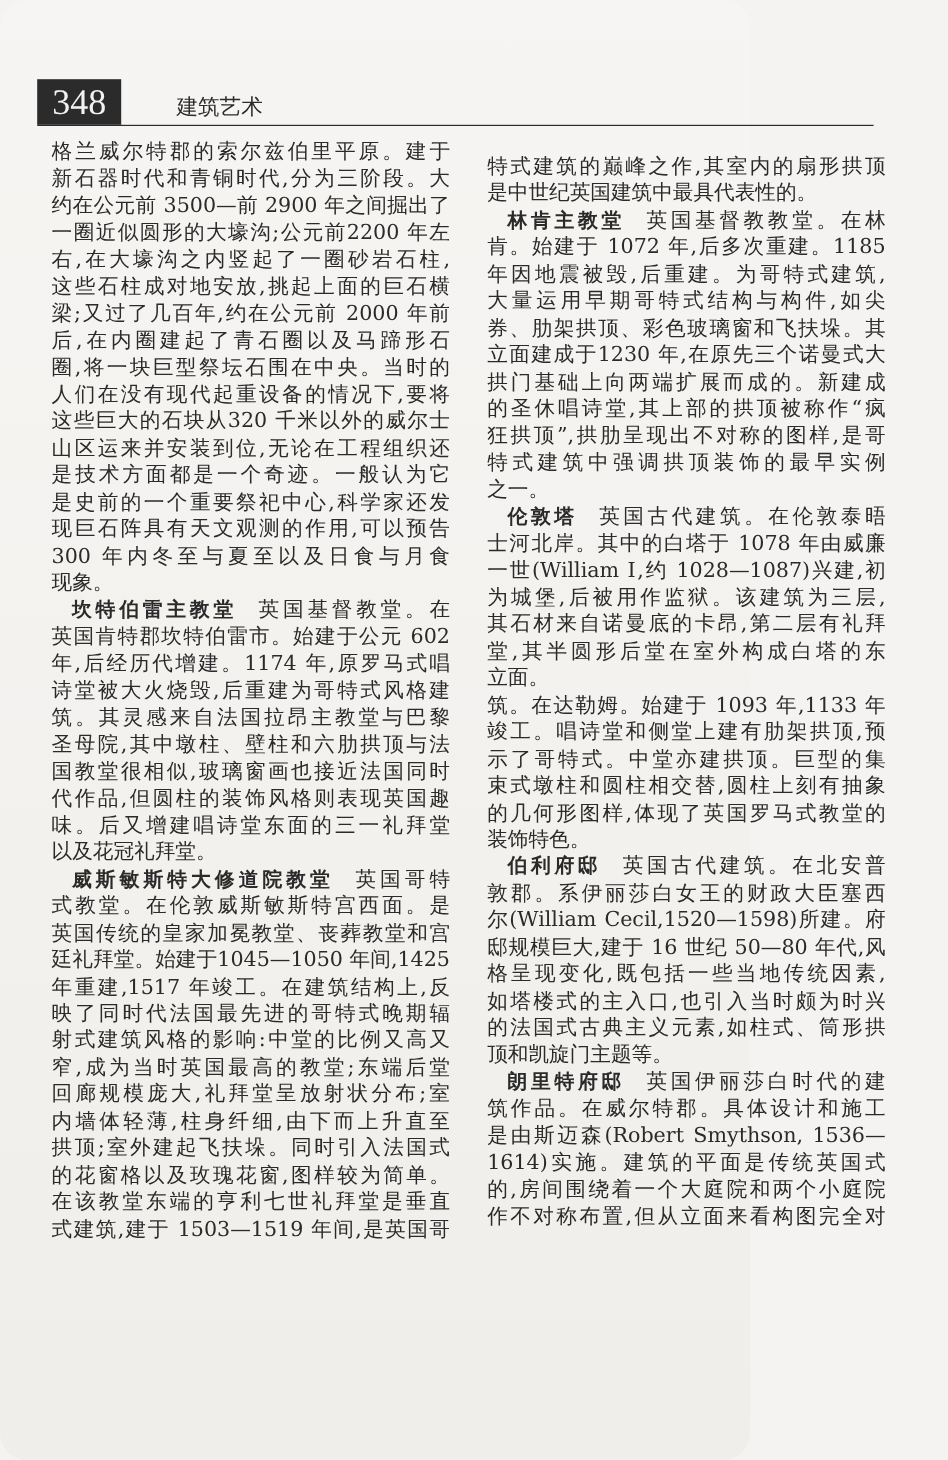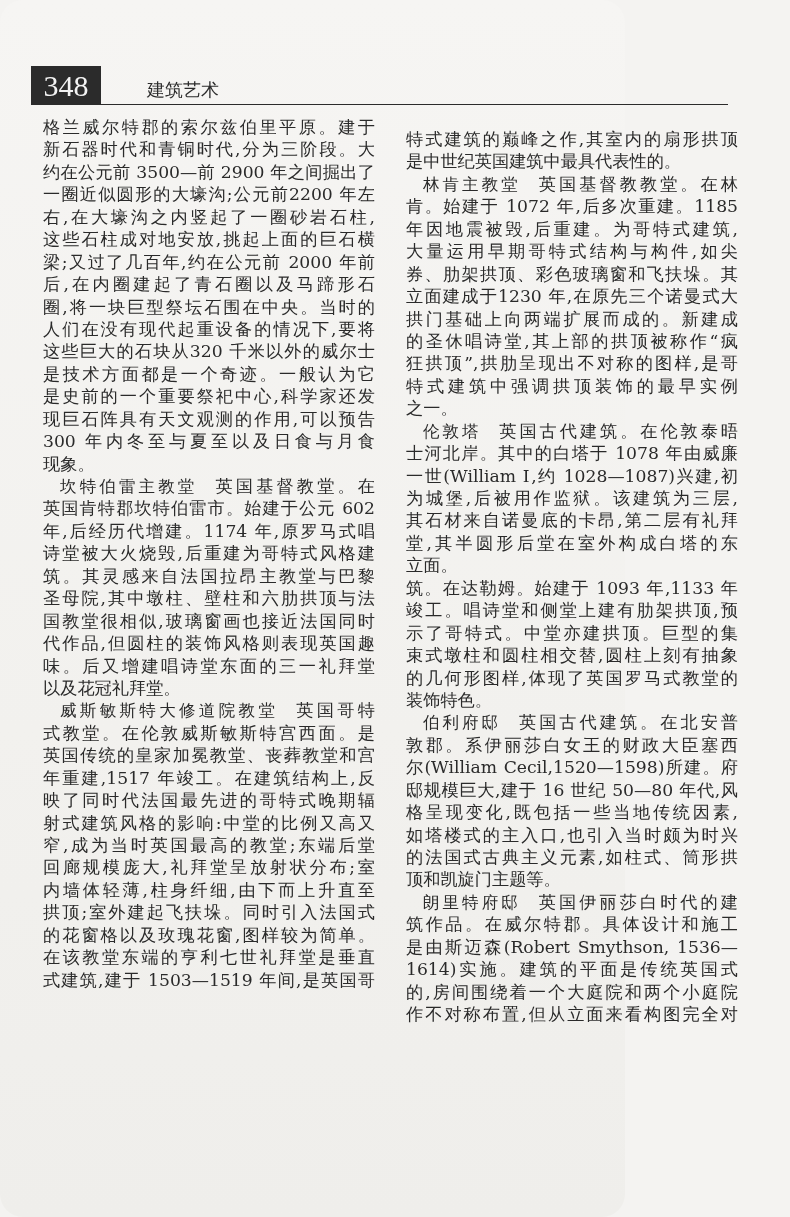--- a/index.html
+++ b/index.html
@@ -34,21 +34,21 @@
     font-size: 17.2px; line-height: 22.45px;
     text-align: justify;
     margin-left: 13px;
   }
   .col.left { left: 30px; }
   .col.right { left: 393px; top: 128px; }
   .line { display: block; white-space: nowrap; height: 22.45px; overflow: hidden;
           text-align-last: justify; text-align: justify; }
   .line.last { text-align-last: left; }
   .line.indent { padding-left: 17px; }
-  .term { font-family: "DejaVu Sans", "Liberation Sans", sans-serif; font-weight: normal; font-size: 16.5px; margin-right: 18px; }
+  .term { font-family: "DejaVu Sans", "Liberation Sans", sans-serif; font-weight: bold; font-size: 16.5px; margin-right: 18px; }
 </style>
 </head>
 <body>
 
 <div class="page">
   <div class="header">
     <div class="page-num">348</div>
     <div class="running-title">建筑艺术</div>
   </div>
 
@@ -57,38 +57,40 @@
       <span class="line"><span>新石器时代和青铜时代,分为三阶段。大</span></span>
       <span class="line"><span>约在公元前 3500—前 2900 年之间掘出了</span></span>
       <span class="line"><span>一圈近似圆形的大壕沟;公元前2200 年左</span></span>
       <span class="line"><span>右,在大壕沟之内竖起了一圈砂岩石柱,</span></span>
       <span class="line"><span>这些石柱成对地安放,挑起上面的巨石横</span></span>
       <span class="line"><span>梁;又过了几百年,约在公元前 2000 年前</span></span>
       <span class="line"><span>后,在内圈建起了青石圈以及马蹄形石</span></span>
       <span class="line"><span>圈,将一块巨型祭坛石围在中央。当时的</span></span>
       <span class="line"><span>人们在没有现代起重设备的情况下,要将</span></span>
       <span class="line"><span>这些巨大的石块从320 千米以外的威尔士</span></span>
+      <span class="line"><span>山区运来并安装到位,无论在工程组织还</span></span>
       <span class="line"><span>是技术方面都是一个奇迹。一般认为它</span></span>
       <span class="line"><span>是史前的一个重要祭祀中心,科学家还发</span></span>
       <span class="line"><span>现巨石阵具有天文观测的作用,可以预告</span></span>
       <span class="line"><span>300 年内冬至与夏至以及日食与月食</span></span>
       <span class="line last"><span>现象。</span></span>
       <span class="line indent"><span class="term">坎特伯雷主教堂</span><span>英国基督教堂。在</span></span>
       <span class="line"><span>英国肯特郡坎特伯雷市。始建于公元 602</span></span>
       <span class="line"><span>年,后经历代增建。1174 年,原罗马式唱</span></span>
       <span class="line"><span>诗堂被大火烧毁,后重建为哥特式风格建</span></span>
       <span class="line"><span>筑。其灵感来自法国拉昂主教堂与巴黎</span></span>
       <span class="line"><span>圣母院,其中墩柱、壁柱和六肋拱顶与法</span></span>
       <span class="line"><span>国教堂很相似,玻璃窗画也接近法国同时</span></span>
       <span class="line"><span>代作品,但圆柱的装饰风格则表现英国趣</span></span>
       <span class="line"><span>味。后又增建唱诗堂东面的三一礼拜堂</span></span>
       <span class="line last"><span>以及花冠礼拜堂。</span></span>
       <span class="line indent"><span class="term">威斯敏斯特大修道院教堂</span><span>英国哥特</span></span>
       <span class="line"><span>式教堂。在伦敦威斯敏斯特宫西面。是</span></span>
       <span class="line"><span>英国传统的皇家加冕教堂、丧葬教堂和宫</span></span>
+      <span class="line"><span>廷礼拜堂。始建于1045—1050 年间,1425</span></span>
       <span class="line"><span>年重建,1517 年竣工。在建筑结构上,反</span></span>
       <span class="line"><span>映了同时代法国最先进的哥特式晚期辐</span></span>
       <span class="line"><span>射式建筑风格的影响:中堂的比例又高又</span></span>
       <span class="line"><span>窄,成为当时英国最高的教堂;东端后堂</span></span>
       <span class="line"><span>回廊规模庞大,礼拜堂呈放射状分布;室</span></span>
       <span class="line"><span>内墙体轻薄,柱身纤细,由下而上升直至</span></span>
       <span class="line"><span>拱顶;室外建起飞扶垛。同时引入法国式</span></span>
       <span class="line"><span>的花窗格以及玫瑰花窗,图样较为简单。</span></span>
       <span class="line"><span>在该教堂东端的亨利七世礼拜堂是垂直</span></span>
       <span class="line"><span>式建筑,建于 1503—1519 年间,是英国哥</span></span>

